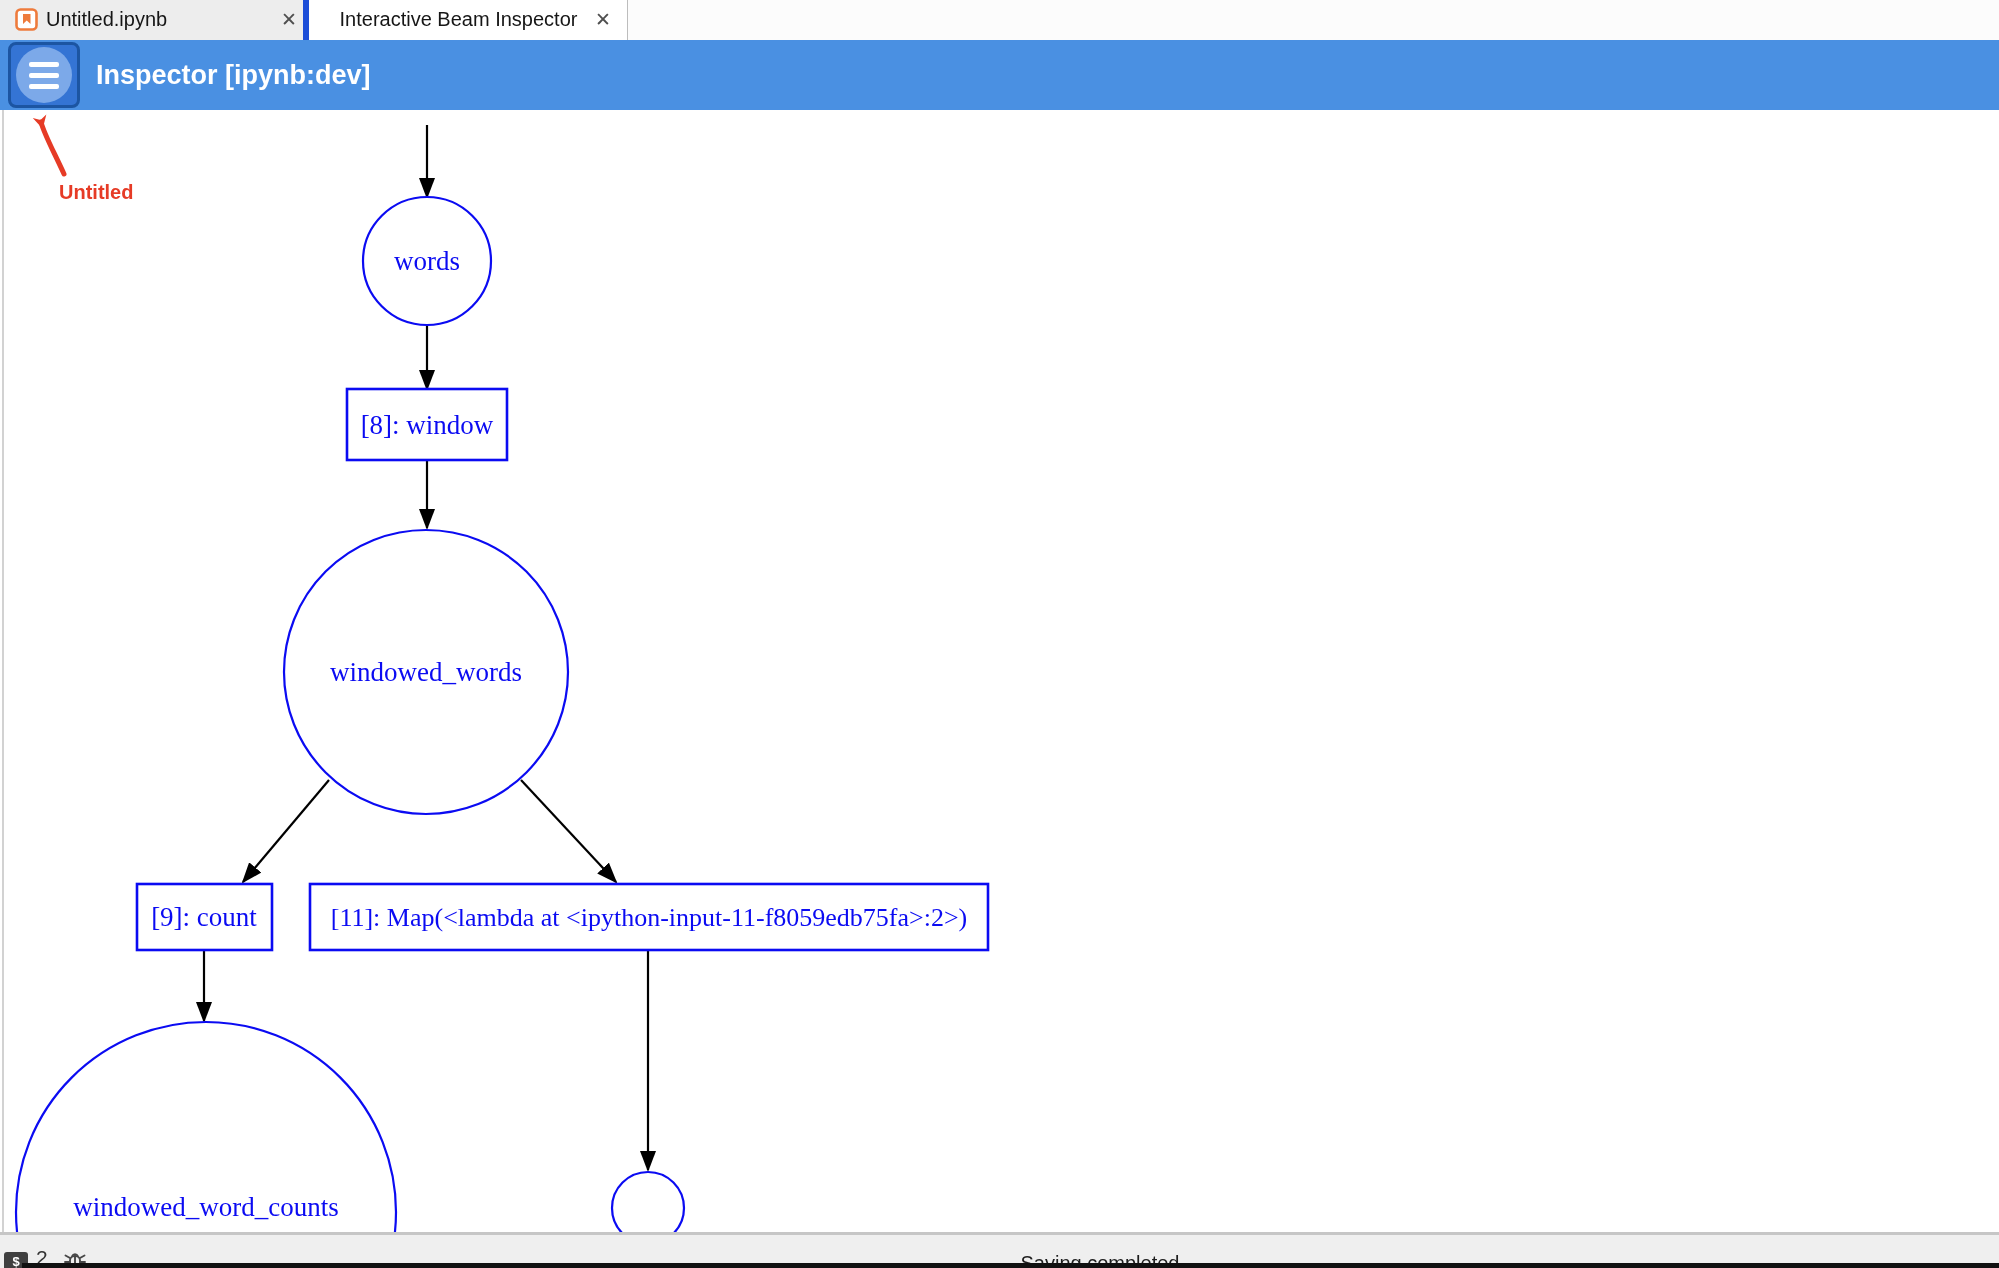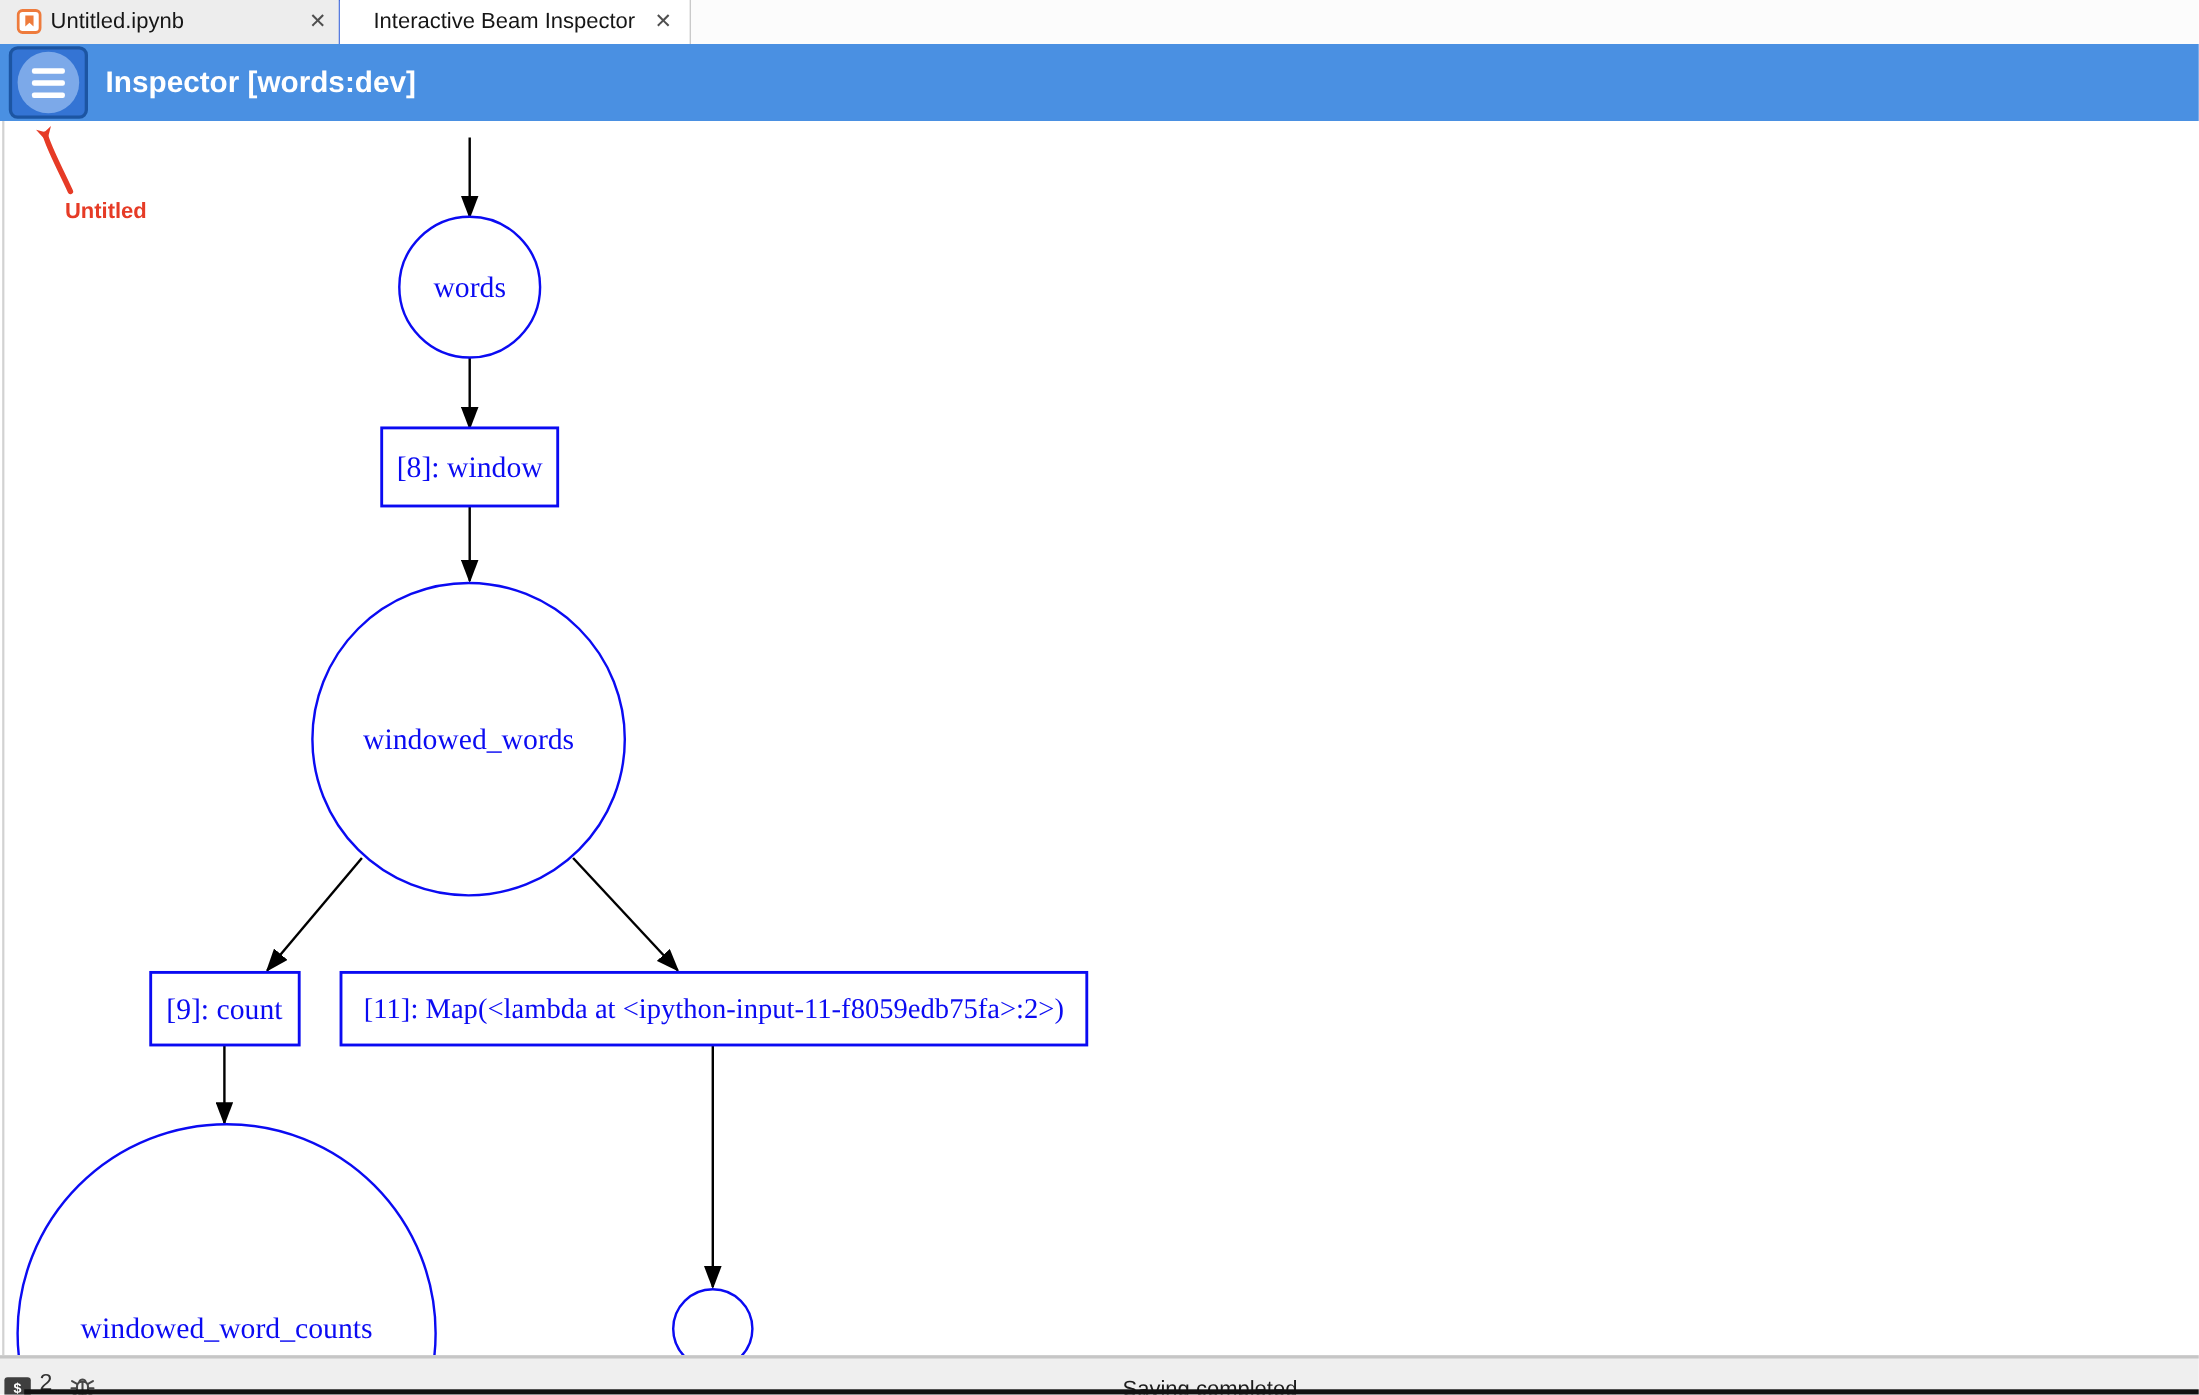--- a/index.html
+++ b/index.html
@@ -2,21 +2,21 @@
 <html><head>
 <meta charset="utf-8">
 <style>
   html,body{margin:0;padding:0;background:#fff;}
   .screen{position:relative;width:1999px;height:1268px;overflow:hidden;background:#ffffff;
           font-family:"Liberation Sans", sans-serif;}
 
   
   .tabbar{position:absolute;left:0;top:0;width:100%;height:40px;background:#fcfcfc;}
   .tab{position:absolute;top:0;height:40px;box-sizing:border-box;}
-  .tab-inactive{left:0;width:309px;background:#ededed;border-right:1px solid #1d4ed8;}
+  .tab-inactive{left:0;width:309px;background:#ededed;border-right:6px solid #1d4ed8;}
   .tab-active{left:309px;width:319px;background:#ffffff;border-right:1px solid #bdbdbd;
               box-shadow:0 1px 0 #fff;}
   .tab-label{position:absolute;top:8px;font-size:20px;color:#161616;white-space:nowrap;}
   .tab-inactive .tab-label{left:46px;}
   .tab-active .tab-label{left:50%;transform:translateX(-54%);}
   .tab-close{position:absolute;top:9px;font-size:19px;color:#4f4f4f;cursor:pointer;line-height:22px;}
   .tab-inactive .tab-close{left:281px;}
   .tab-active .tab-close{right:16px;}
   .nb-icon{position:absolute;left:15px;top:8px;}
 
@@ -74,21 +74,21 @@
   </div>
 
   <div class="header">
     <button class="menu-btn">
       <span class="menu-circle">
         <span class="menu-bar"></span>
         <span class="menu-bar"></span>
         <span class="menu-bar"></span>
       </span>
     </button>
-    <span class="header-title">Inspector [words:dev]</span>
+    <span class="header-title">Inspector [ipynb:dev]</span>
   </div>
 
   <svg class="annot-arrow" width="120" height="80" viewBox="0 0 120 80">
     <defs>
       <marker id="redhead" markerUnits="userSpaceOnUse" markerWidth="16" markerHeight="16" refX="8" refY="8" orient="auto">
         <path d="M1,14 L8,1 L15,14 L8,10 z" fill="#e63b26" transform="rotate(-90 8 8)"></path>
       </marker>
     </defs>
     <path d="M64 66 C 54 44, 44 26, 41 14" fill="none" stroke="#e63b26" stroke-width="5" stroke-linecap="round" marker-end="url(#redhead)"></path>
   </svg>

